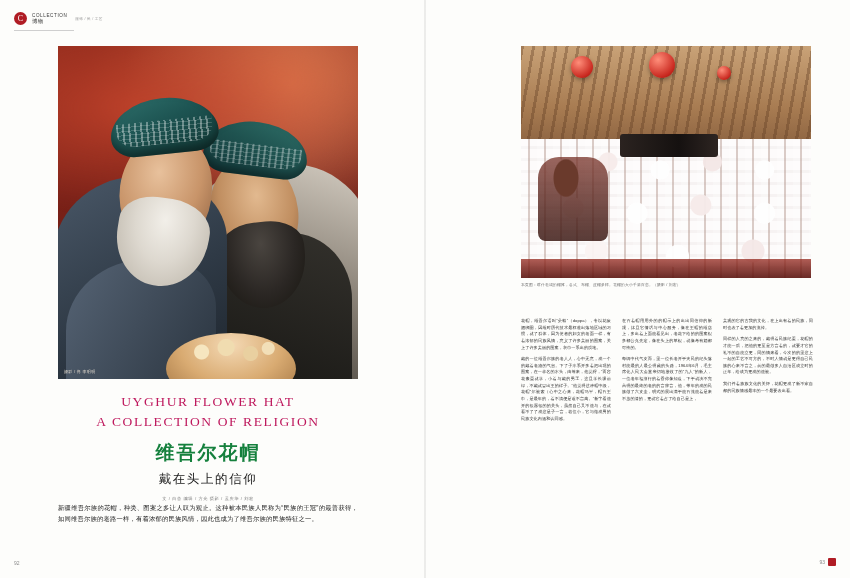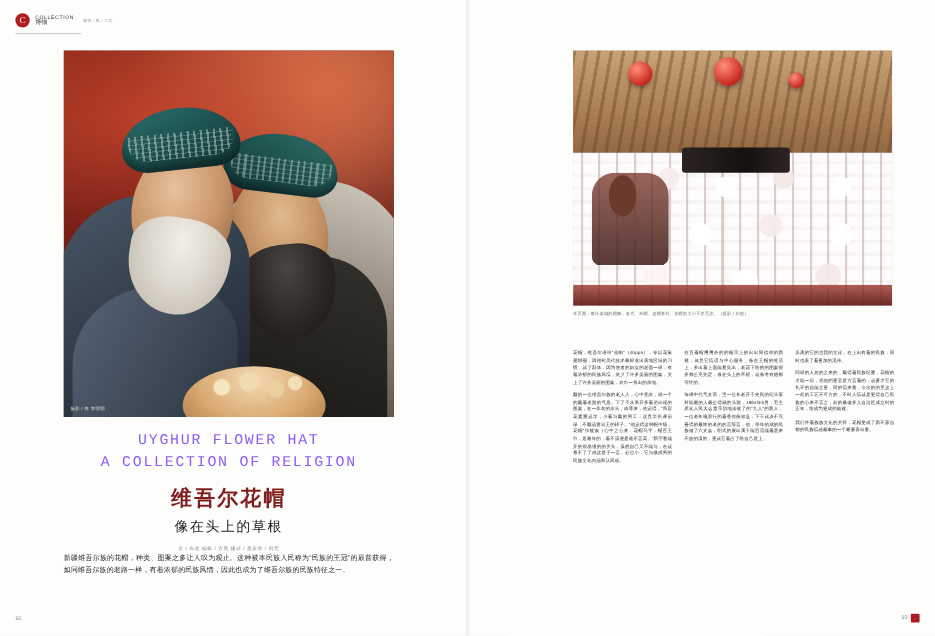--- a/index.html
+++ b/index.html
@@ -274,31 +274,31 @@
 
   
   .title-block {
     position: absolute;
     left: 58px;
     top: 392px;
     width: 300px;
     text-align: center;
   }
   .title-en1, .title-en2 {
-    font-family: Liberation Mono, monospace;
-    color: #8b5cf6;
+    font-family: Liberation Serif, serif;
+    color: #be185d;
     font-size: 13.5px;
     letter-spacing: 1.6px;
     line-height: 1.45;
   }
   .title-cn-main {
     margin-top: 9px;
     font-size: 19px;
     font-weight: bold;
-    color: #7f1d1d;
+    color: #15803d;
     letter-spacing: 2px;
   }
   .title-cn-sub {
     margin-top: 5px;
     font-size: 12.5px;
     color: #1a1a1a;
     letter-spacing: 1.6px;
   }
   .byline {
     margin-top: 8px;
@@ -492,21 +492,21 @@
       <div class="m1-beard"></div>
       <div class="m1-hat"></div>
       <div class="fruit-basket"></div>
       <div class="photo-caption-left">摄影 / 佟  李明明</div>
     </div>
 
     <div class="title-block">
       <div class="title-en1">UYGHUR FLOWER HAT</div>
       <div class="title-en2">A COLLECTION OF RELIGION</div>
       <div class="title-cn-main">维吾尔花帽</div>
-      <div class="title-cn-sub">像在头上的草根</div>
+      <div class="title-cn-sub">戴在头上的信仰</div>
       <div class="byline">文 / 白音  编辑 / 方亮   摄影 / 孟庆华 / 刘宏</div>
     </div>
 
     <div class="lead">新疆维吾尔族的花帽，种类、图案之多让人叹为观止。这种被本民族人民称为“民族的王冠”的最普获得，如同维吾尔族的老路一样，有着浓郁的民族风情，因此也成为了维吾尔族的民族特征之一。</div>
 
     <div class="folio-left">92</div>
   </div>
 
   <div class="page page-right">
 

